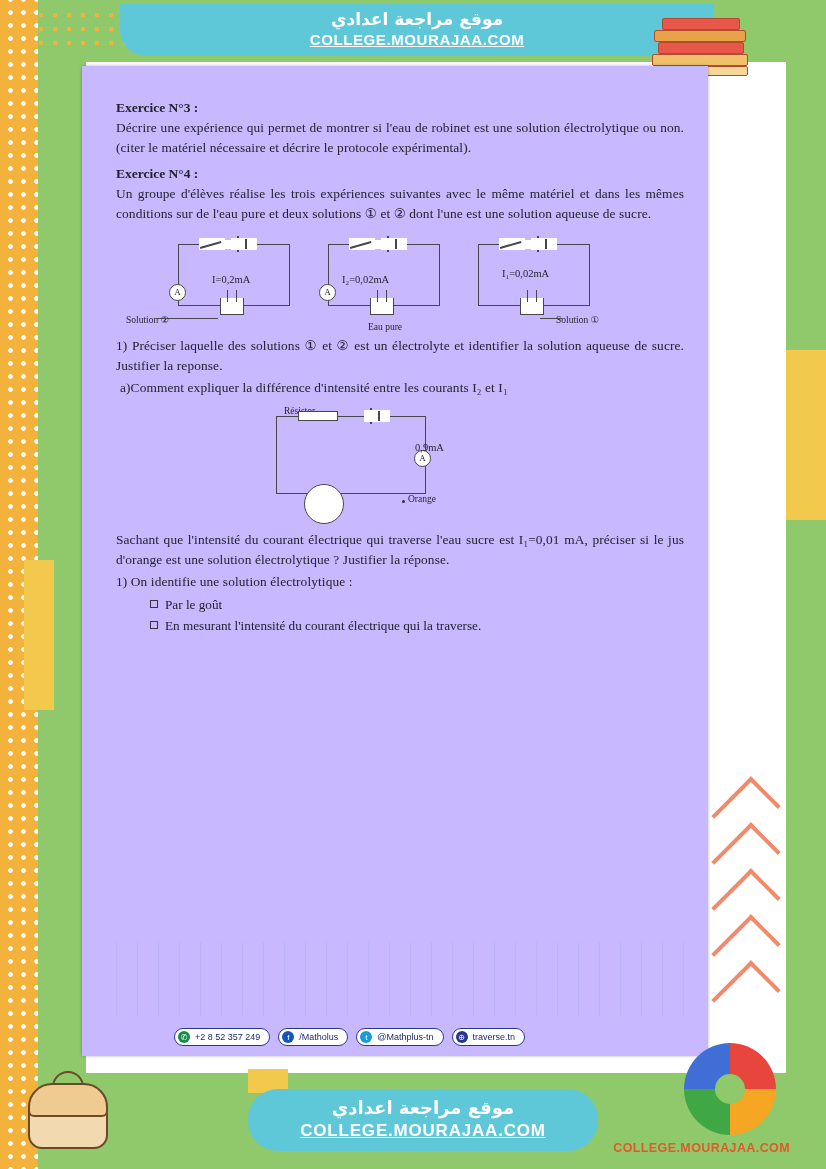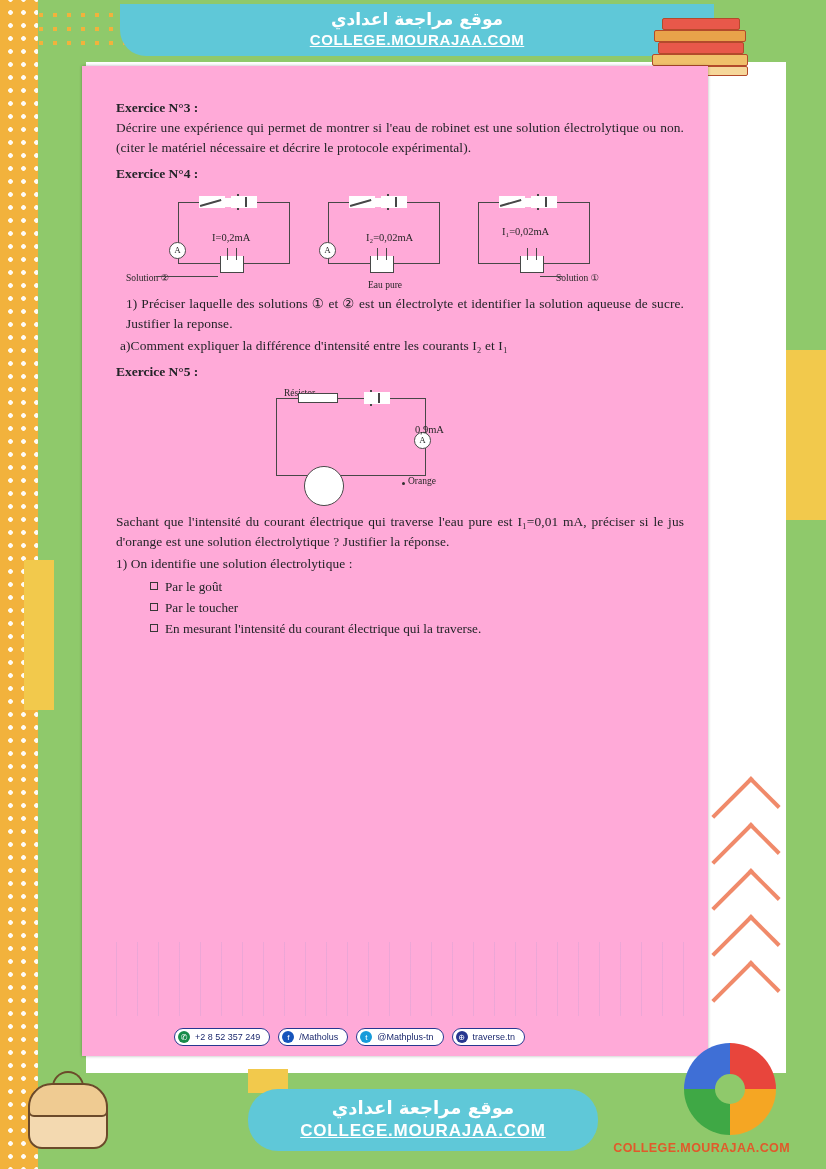--- a/index.html
+++ b/index.html
@@ -111,21 +111,21 @@
   .chev {
     position:absolute; left:0; width:56px; height:42px;
     border-right:4px solid #f08a6a; border-top:4px solid #f08a6a;
     transform: rotate(-45deg) skew(0deg,0deg);
   }
 
   
   .sheet {
     position:absolute;
     left:82px; top:66px; width:626px; height:990px;
-    background:#f9a8d4;
+    background:#c4b5fd;
     box-shadow: 0 0 3px rgba(0,0,0,.30);
     overflow:hidden;
   }
   .sheet-inner {
     position:absolute; left:34px; top:26px; right:24px; bottom:40px;
     color:#2b2b2b;
   }
   
   .scan {
     filter: contrast(1.05);
@@ -300,20 +300,21 @@
   <div class="chev" style="top:184px;"></div>
 </div>
 
 <div class="sheet scan">
   <div class="sheet-inner">
 
     <div class="ex-title txt">Exercice N°3 :</div>
     <div class="para txt">Décrire une expérience qui permet de montrer si l'eau de robinet est une solution électrolytique ou non.(citer le matériel nécessaire et décrire le protocole expérimental).</div>
 
     <div class="ex-title txt">Exercice N°4 :</div>
+    <div class="para txt">Un groupe d'élèves réalise les trois expériences suivantes avec le même matériel et dans les mêmes conditions sur de l'eau pure et  deux solutions ① et ② dont l'une est une solution aqueuse de sucre.</div>
 
     <div class="fig1">
 
       <div class="circuit" style="left:62px;">
         <div class="gap-top"></div>
         <div class="switch">
             <div class="bar"></div>
           </div>
         <div class="cell">
             <div class="bg"></div>
@@ -331,21 +332,21 @@
       <div class="circuit" style="left:212px;">
         <div class="gap-top"></div>
         <div class="switch">
             <div class="bar"></div>
           </div>
         <div class="cell">
             <div class="bg"></div>
           </div>
       </div>
       <div class="amm" style="left:203px; top:46px;">A</div>
-      <div class="ilabel" style="left:250px; top:36px;">I₂=0,02mA</div>
+      <div class="ilabel" style="left:226px; top:36px;">I₂=0,02mA</div>
       <div class="beaker" style="left:254px; top:60px;">
         <i style="left:6px;"></i>
           <i style="left:15px;"></i>
       </div>
       <div class="sol-label" style="left:252px; top:84px;">Eau pure</div>
 
       <div class="circuit" style="left:362px;">
         <div class="gap-top"></div>
         <div class="switch">
             <div class="bar"></div>
@@ -356,48 +357,44 @@
       </div>
       <div class="ilabel" style="left:386px; top:30px;">I₁=0,02mA</div>
       <div class="beaker" style="left:404px; top:60px;">
         <i style="left:6px;"></i>
           <i style="left:15px;"></i>
       </div>
       <div class="sol-label" style="left:440px; top:76px;">Solution ①</div>
       <div class="lead" style="left:424px; top:80px; width:22px;"></div>
     </div>
 
-    <div class="para txt" style="margin-left:10px;">1) Préciser laquelle des solutions ① et ② est un électrolyte et identifier la solution aqueuse de sucre. Justifier la reponse.</div>
+    <div class="para txt" style="margin-left:0;">1) Préciser laquelle des solutions ① et ② est un électrolyte et identifier la solution aqueuse de sucre. Justifier la reponse.</div>
     <div class="para txt" style="margin-left:4px;">a)Comment expliquer la différence d'intensité entre les courants I₂ et I₁</div>
 
-    <div class="ex-title txt">Exercice N°5 :</div>
 
     <div class="fig2">
       <div class="rect2"></div>
       <div class="sol-label" style="left:168px; top:-2px;">Résistor</div>
       <div style="position:absolute; left:182px; top:3px; width:40px; height:10px; border:1.2px solid #4a4a4a; background:#fff;"></div>
       <div class="cell" style="position:absolute; left:248px; top:3px;">
           <div class="bg"></div>
         </div>
       <div class="amm" style="left:298px; top:42px;">A</div>
       <div class="ilabel" style="left:299px; top:34px;">0,9mA</div>
       <div class="orange-circle"></div>
       <div class="dot" style="left:286px; top:92px;"></div>
       <div class="sol-label" style="left:292px; top:86px;">Orange</div>
     </div>
 
-    <div class="para txt">Sachant que l'intensité du courant électrique qui traverse l'eau pure est I₁=0,01 mA, préciser si le jus d'orange est une solution électrolytique ? Justifier la réponse.</div>
+    <div class="para txt">Sachant que l'intensité du courant électrique qui traverse l'eau sucre est I₁=0,01 mA, préciser si le jus d'orange est une solution électrolytique ? Justifier la réponse.</div>
 
     <div class="para txt">1) On identifie une solution électrolytique :</div>
 
     <div class="qcm-item txt">
       <span class="qcm-box"></span><span>Par le goût</span>
-    </div>
-    <div class="qcm-item txt">
-      <span class="qcm-box"></span><span>Par le toucher</span>
     </div>
     <div class="qcm-item txt">
       <span class="qcm-box"></span><span>En mesurant l'intensité du courant électrique qui la traverse.</span>
     </div>
 
   </div>
 
   <div class="grid-lines"></div>
 
   <div class="contact-row">

